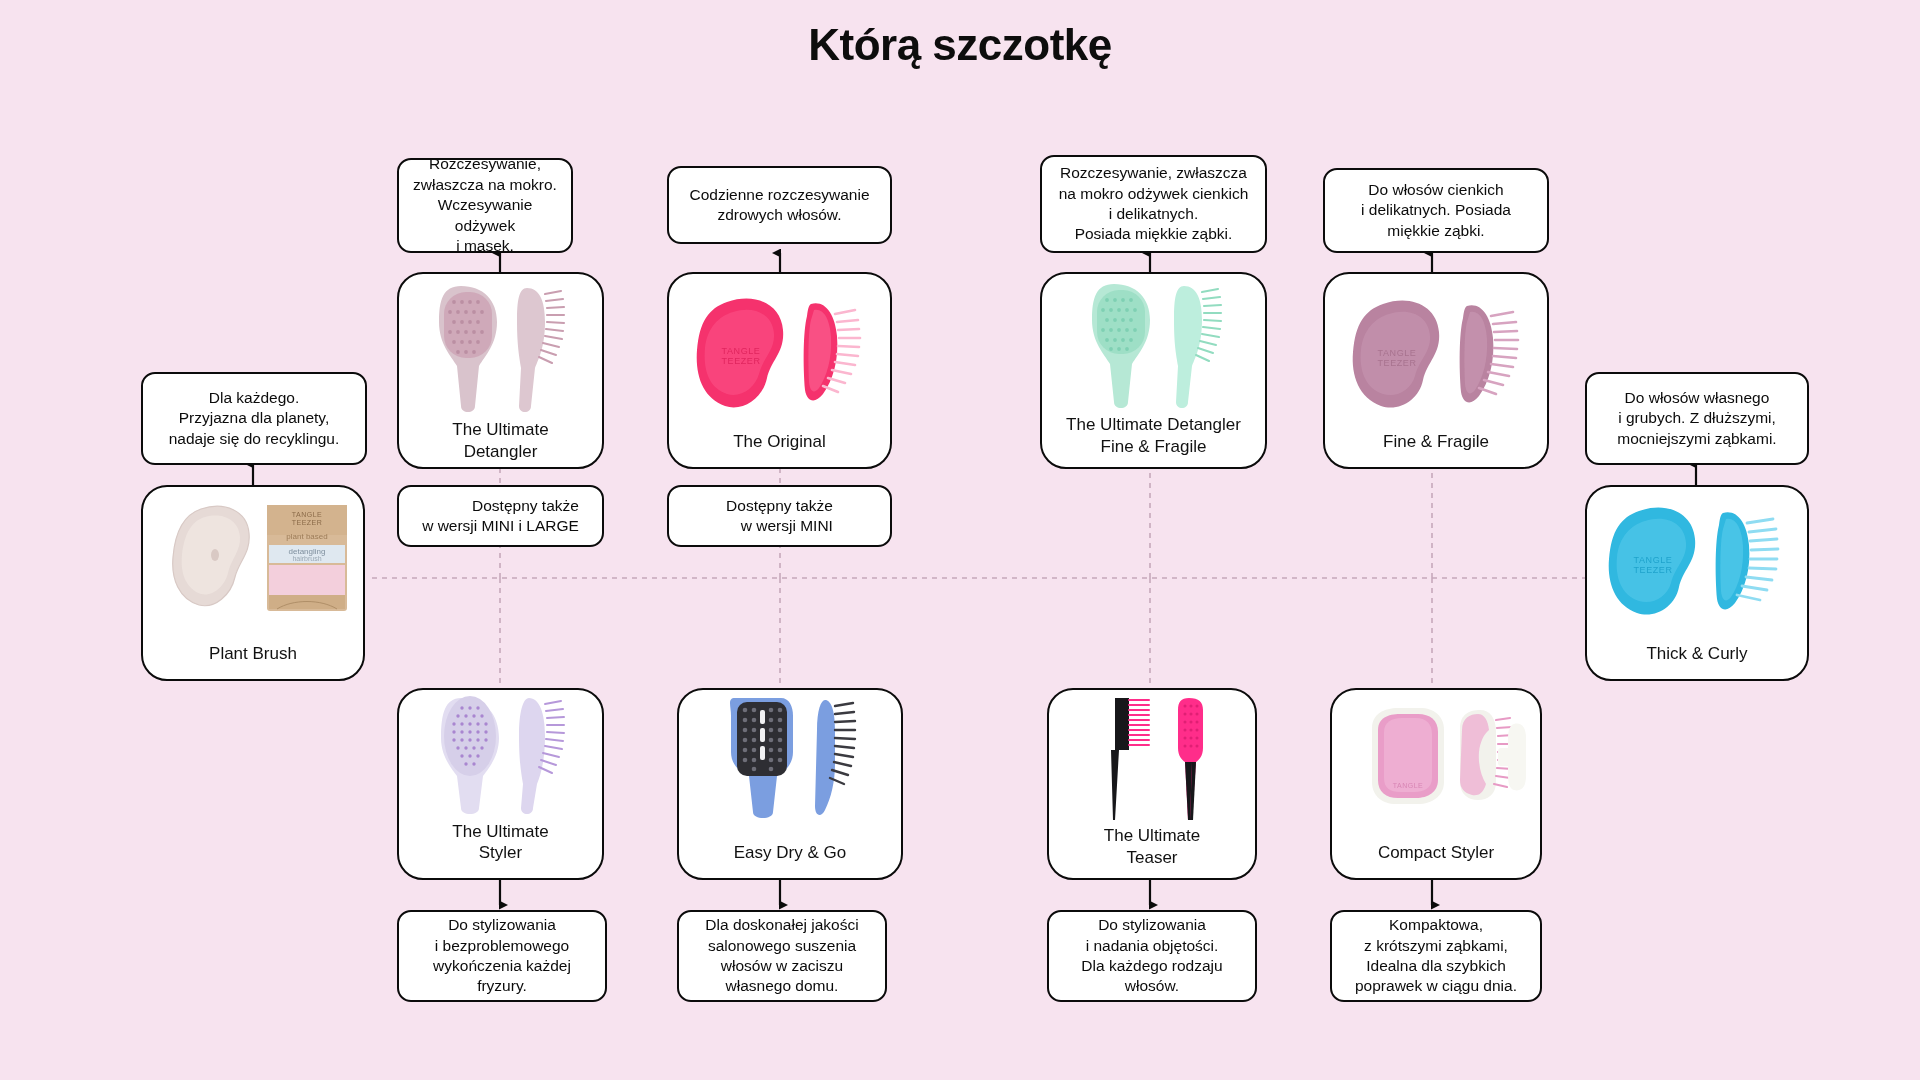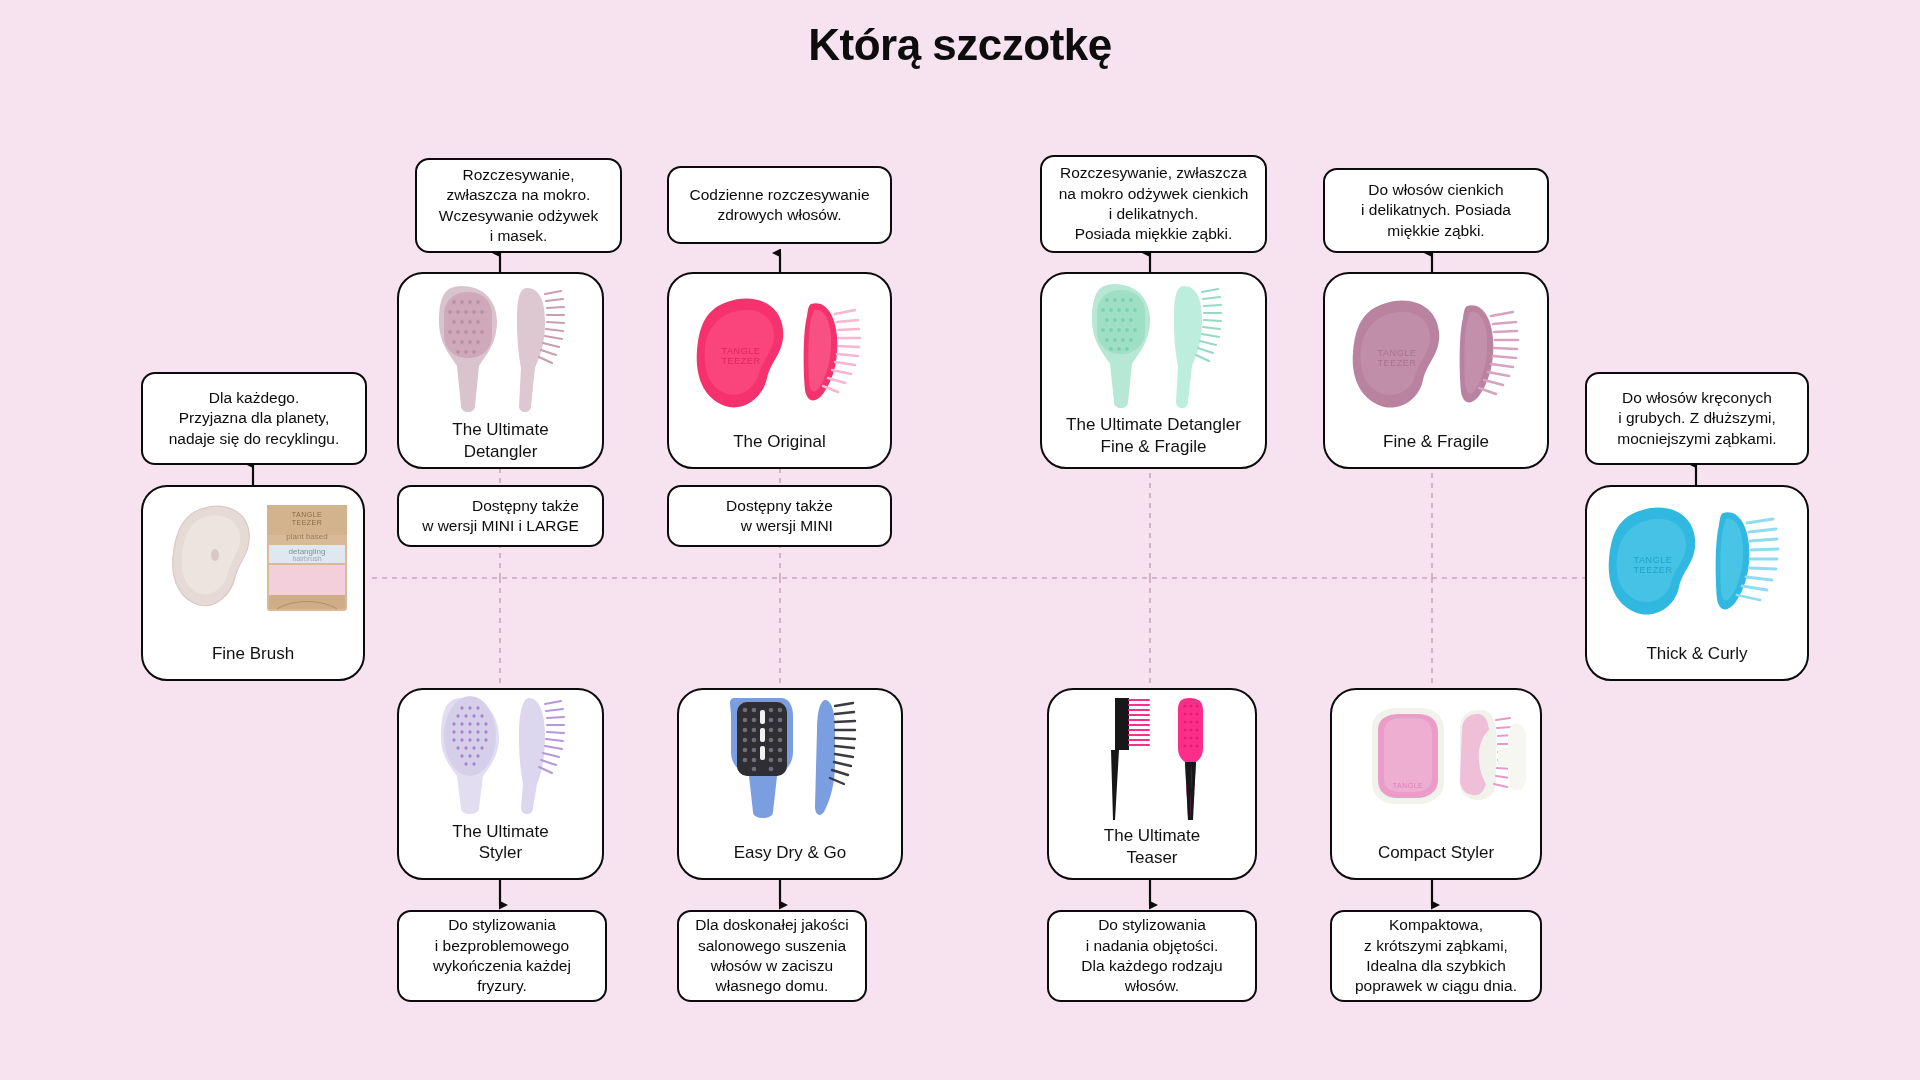--- a/index.html
+++ b/index.html
@@ -152,21 +152,21 @@
   <line x1="253" y1="485" x2="253" y2="464" stroke="#0b0b0b" stroke-width="2.2" marker-end="url(#arrowUp)"></line>
 
   <line x1="1696" y1="485" x2="1696" y2="464" stroke="#0b0b0b" stroke-width="2.2" marker-end="url(#arrowUp)"></line>
 
   <line x1="500" y1="880" x2="500" y2="905" stroke="#0b0b0b" stroke-width="2.2" marker-end="url(#arrowDown)"></line>
   <line x1="780" y1="880" x2="780" y2="905" stroke="#0b0b0b" stroke-width="2.2" marker-end="url(#arrowDown)"></line>
   <line x1="1150" y1="880" x2="1150" y2="905" stroke="#0b0b0b" stroke-width="2.2" marker-end="url(#arrowDown)"></line>
   <line x1="1432" y1="880" x2="1432" y2="905" stroke="#0b0b0b" stroke-width="2.2" marker-end="url(#arrowDown)"></line>
 </svg>
 
-<div class="callout" style="left:397px; top:158px; width:207px; height:95px;margin-left:18px;">
+<div class="callout" style="left:397px; top:158px; width:176px; height:95px;">
   <div class="txt">Rozczesywanie,
 zwłaszcza na mokro.
 Wczesywanie odżywek
 i masek.</div>
 </div>
 
 <div class="callout" style="left:667px; top:166px; width:225px; height:78px;">
   <div class="txt">Codzienne rozczesywanie
 zdrowych włosów.</div>
 </div>
@@ -184,21 +184,21 @@
 miękkie ząbki.</div>
 </div>
 
 <div class="callout" style="left:141px; top:372px; width:226px; height:93px;">
   <div class="txt">Dla każdego.
 Przyjazna dla planety,
 nadaje się do recyklingu.</div>
 </div>
 
 <div class="callout" style="left:1585px; top:372px; width:224px; height:93px;">
-  <div class="txt">Do włosów kręconych
+  <div class="txt">Do włosów własnego
 i grubych. Z dłuższymi,
 mocniejszymi ząbkami.</div>
 </div>
 
 <div class="note" style="left:397px; top:485px; width:207px; height:62px;">
   <div class="txt">Dostępny także
 w wersji MINI i LARGE</div>
 </div>
 
 <div class="note" style="left:667px; top:485px; width:225px; height:62px;">
@@ -206,21 +206,21 @@
 w wersji MINI</div>
 </div>
 
 <div class="callout" style="left:397px; top:910px; width:210px; height:92px;">
   <div class="txt">Do stylizowania
 i bezproblemowego
 wykończenia każdej
 fryzury.</div>
 </div>
 
-<div class="callout" style="left:677px; top:910px; width:190px; height:92px;">
+<div class="callout" style="left:677px; top:910px; width:210px; height:92px;">
   <div class="txt">Dla doskonałej jakości
 salonowego suszenia
 włosów w zaciszu
 własnego domu.</div>
 </div>
 
 <div class="callout" style="left:1047px; top:910px; width:210px; height:92px;">
   <div class="txt">Do stylizowania
 i nadania objętości.
 Dla każdego rodzaju
@@ -250,21 +250,21 @@
       <text x="164" y="38" font-family="'Liberation Sans',sans-serif" font-size="7" fill="#8a6a48" text-anchor="middle" letter-spacing="0.5">TEEZER</text>
       <text x="164" y="52" font-family="'Liberation Sans',sans-serif" font-size="8" fill="#9c7b56" text-anchor="middle">plant based</text>
       <rect x="126" y="58" width="76" height="18" fill="#dfe8f0"></rect>
       <text x="164" y="67" font-family="'Liberation Sans',sans-serif" font-size="8" fill="#7f8f9e" text-anchor="middle">detangling</text>
       <text x="164" y="74" font-family="'Liberation Sans',sans-serif" font-size="7" fill="#9aa8b4" text-anchor="middle">hairbrush</text>
       <rect x="126" y="78" width="76" height="30" fill="#f3cfdc"></rect>
       <rect x="126" y="108" width="76" height="14" fill="#cfae87"></rect>
       <path d="M134 122 C150 112 178 112 194 122" fill="none" stroke="#b08f68" stroke-width="1"></path>
     </svg>
   </div>
-  <div class="pname">Fine Brush</div>
+  <div class="pname">Plant Brush</div>
 </div>
 
 <div class="product" style="left:397px; top:272px; width:207px; height:197px;">
   <div class="art">
     <svg width="207" height="145" viewBox="0 0 207 145">
 
       <path d="M62 12 C84 12 98 26 98 48 C98 70 86 82 80 92
                L76 132 C76 140 62 140 62 132 L58 92
                C52 82 40 70 40 48 C40 26 44 12 62 12 Z" fill="#d9c3cc"></path>
       <rect x="45" y="18" width="48" height="66" rx="22" fill="#cfa9b9"></rect>

